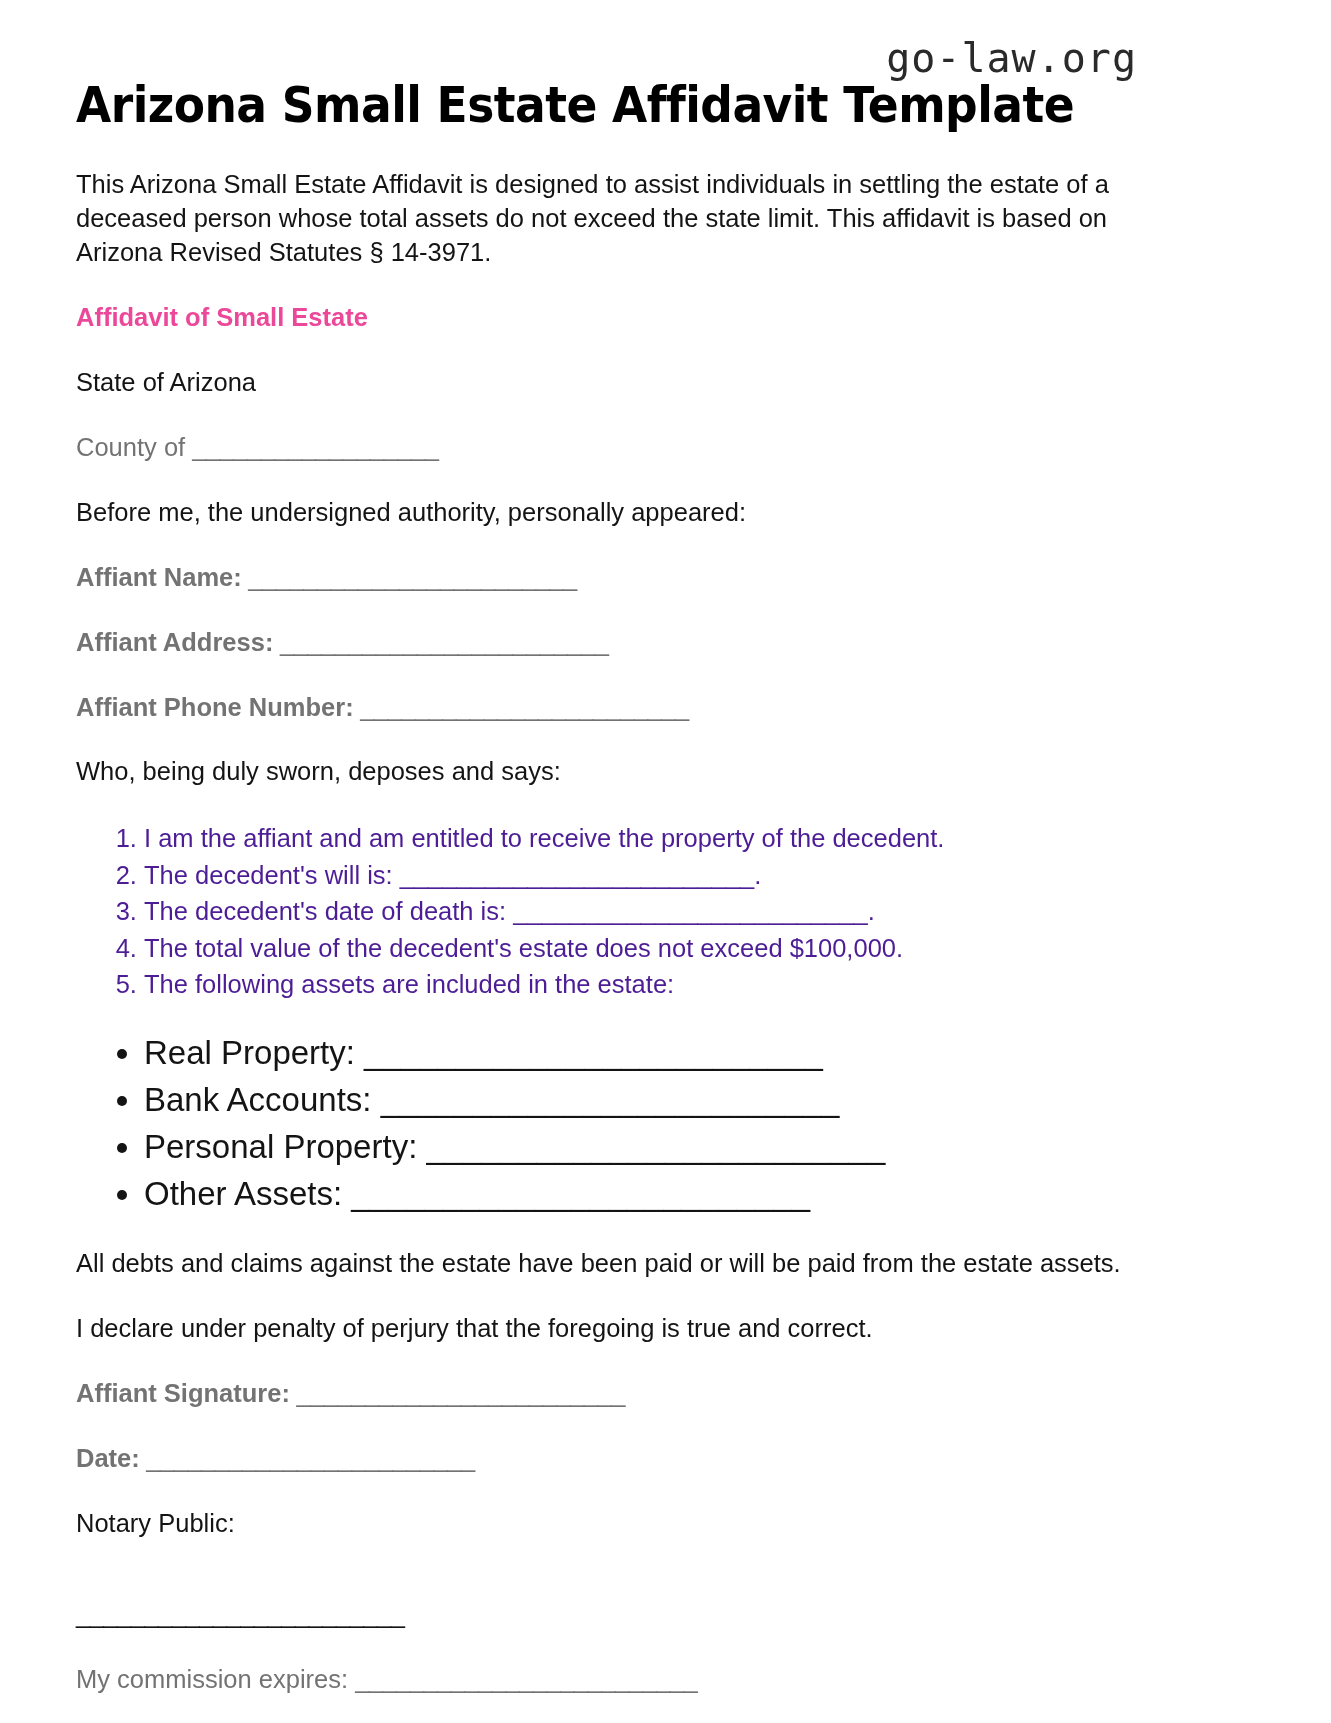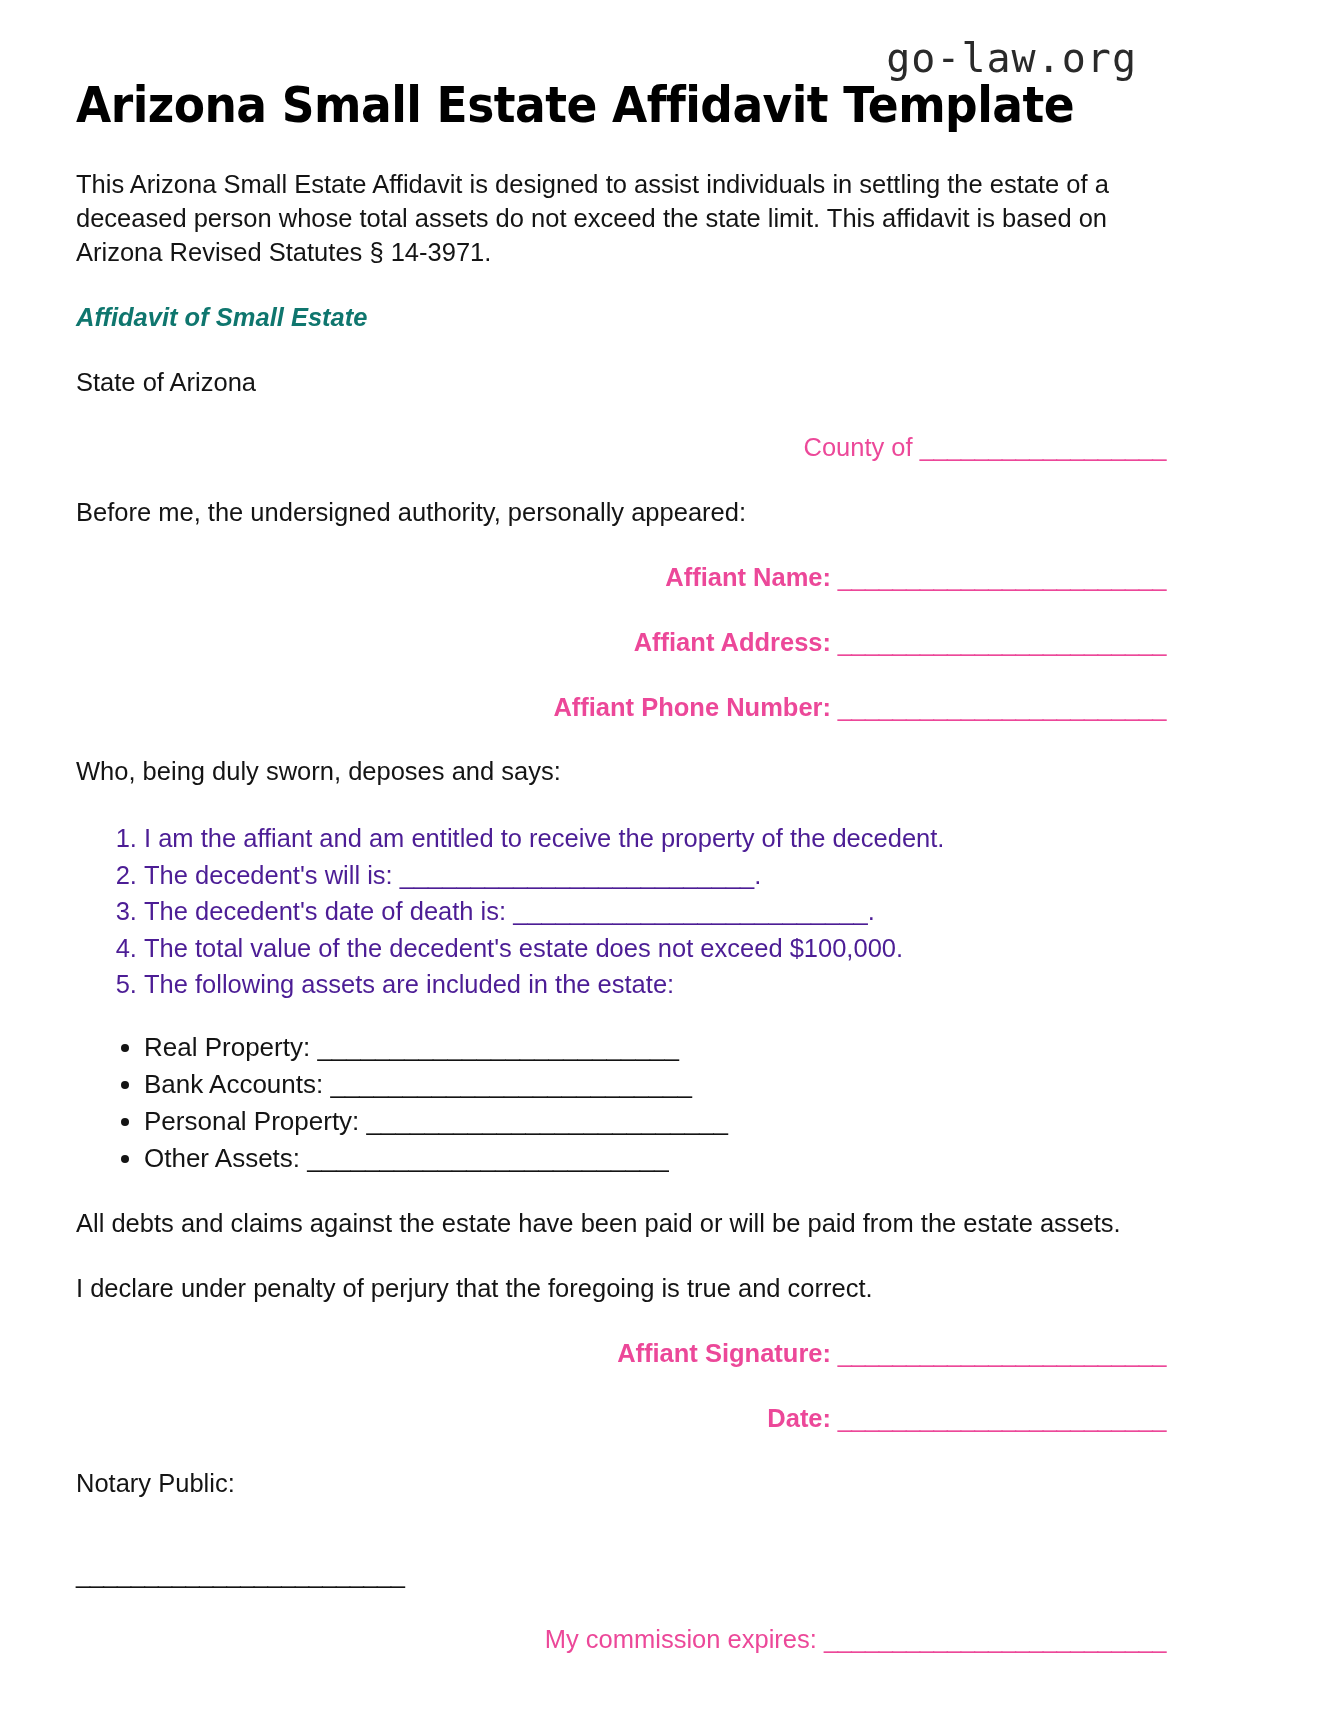--- a/index.html
+++ b/index.html
@@ -56,52 +56,50 @@
     font-size: 25.5px;
     line-height: 1.33;
     margin: 1px 0 31px 0;
     color: #141414;
     max-width: 1085px;
   }
   .label-line {
     font-size: 25.5px;
     line-height: 1.33;
     margin: 0 0 31px 0;
-    color: #ec4899;
-    text-align: right;
+    color: #737373;
   }
   .label-line b, .section-head {
     font-weight: bold;
   }
   .section-head {
     font-size: 25.5px;
     line-height: 1.33;
     margin: 0 0 31px 0;
-    color: #0f766e;
-    font-style: italic;
+    color: #ec4899;
   }
   .blank {
     letter-spacing: -0.5px;
     font-weight: normal;
   }
   ol.numbered {
     margin: 0 0 26px 0;
     padding-left: 68px;
     font-size: 25.5px;
     line-height: 1.43;
     color: #4c1d95;
   }
   ol.numbered li {
     margin: 0;
     padding: 0;
   }
   ul.bulleted {
     margin: 0 0 30px 0;
     padding-left: 68px;
-    font-size: 26px;
+    font-size: 33px;
     line-height: 1.43;
     color: #141414;
     list-style-type: disc;
   }
   ul.bulleted li {
     margin: 0;
     padding: 0;
   }
   .notary-blank {
     font-size: 25.5px;

